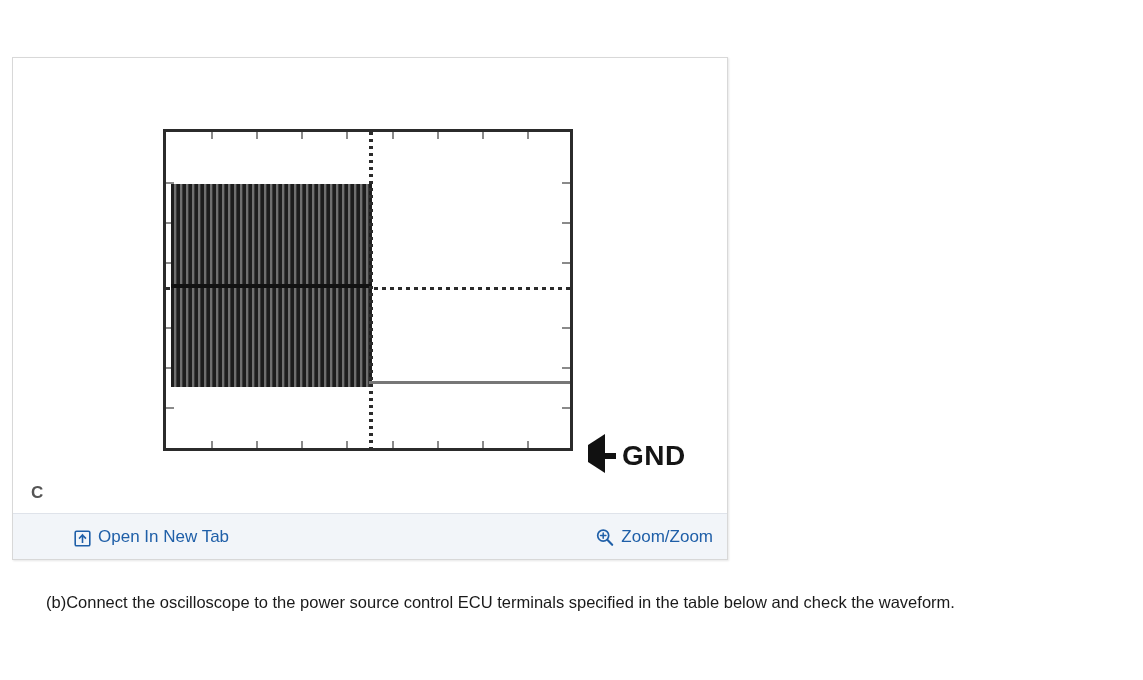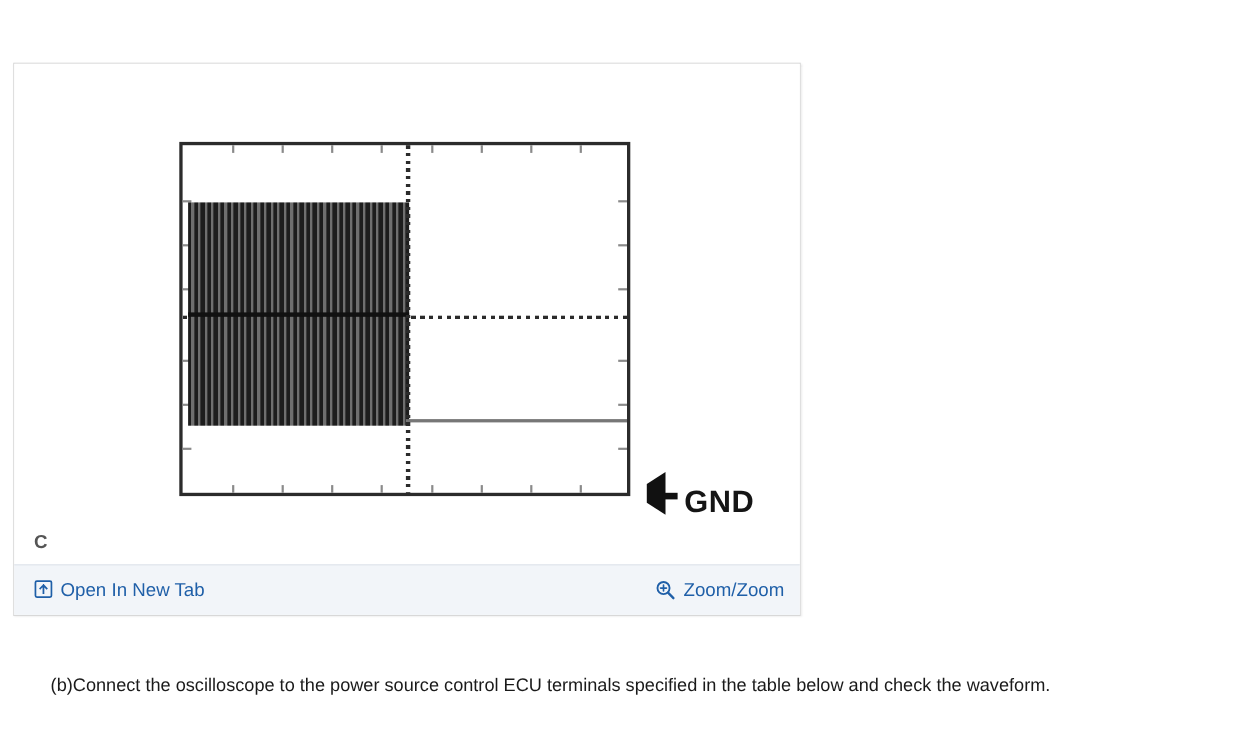--- a/index.html
+++ b/index.html
@@ -127,21 +127,21 @@
     height: 3px;
     background: #777777;
   }
 
   
   .gnd-callout {
     position: absolute;
     left: 575px;
     top: 382px;
     display: flex;
-    align-items: flex-start;
+    align-items: center;
     gap: 6px;
   }
   .gnd-arrow {
     width: 0;
     height: 0;
     border-top: 11px solid transparent;
     border-bottom: 11px solid transparent;
     border-right: 17px solid #111111;
   }
   .gnd-arrow-tail {
@@ -180,41 +180,41 @@
     height: 46px;
     background: #f2f5f9;
     border-top: 1px solid #dfe3ea;
     display: flex;
     align-items: center;
     box-sizing: border-box;
     padding: 0 14px 0 18px;
   }
   .footer-link {
     display: flex;
-    align-items: flex-start;
+    align-items: flex-end;
     gap: 7px;
     color: #1f5fa8;
     font-size: 17px;
     cursor: pointer;
     text-decoration: none;
+    margin-left: 43px;
   }
   .footer-spacer { flex: 1; }
 
   .icon-newtab svg, .icon-zoom svg { display: block; }
 
   
   .caption {
     position: absolute;
     left: 12px;
     top: 588px;
     width: 1118px;
     font-size: 16.5px;
     line-height: 29px;
     color: #1a1a1a;
-    margin-top: 21px;
   }
   .caption .indent { display: inline-block; width: 34px; }
 </style>
 </head>
 <body>
 
 <div class="image-card">
 
   <div class="figure-area">
 

